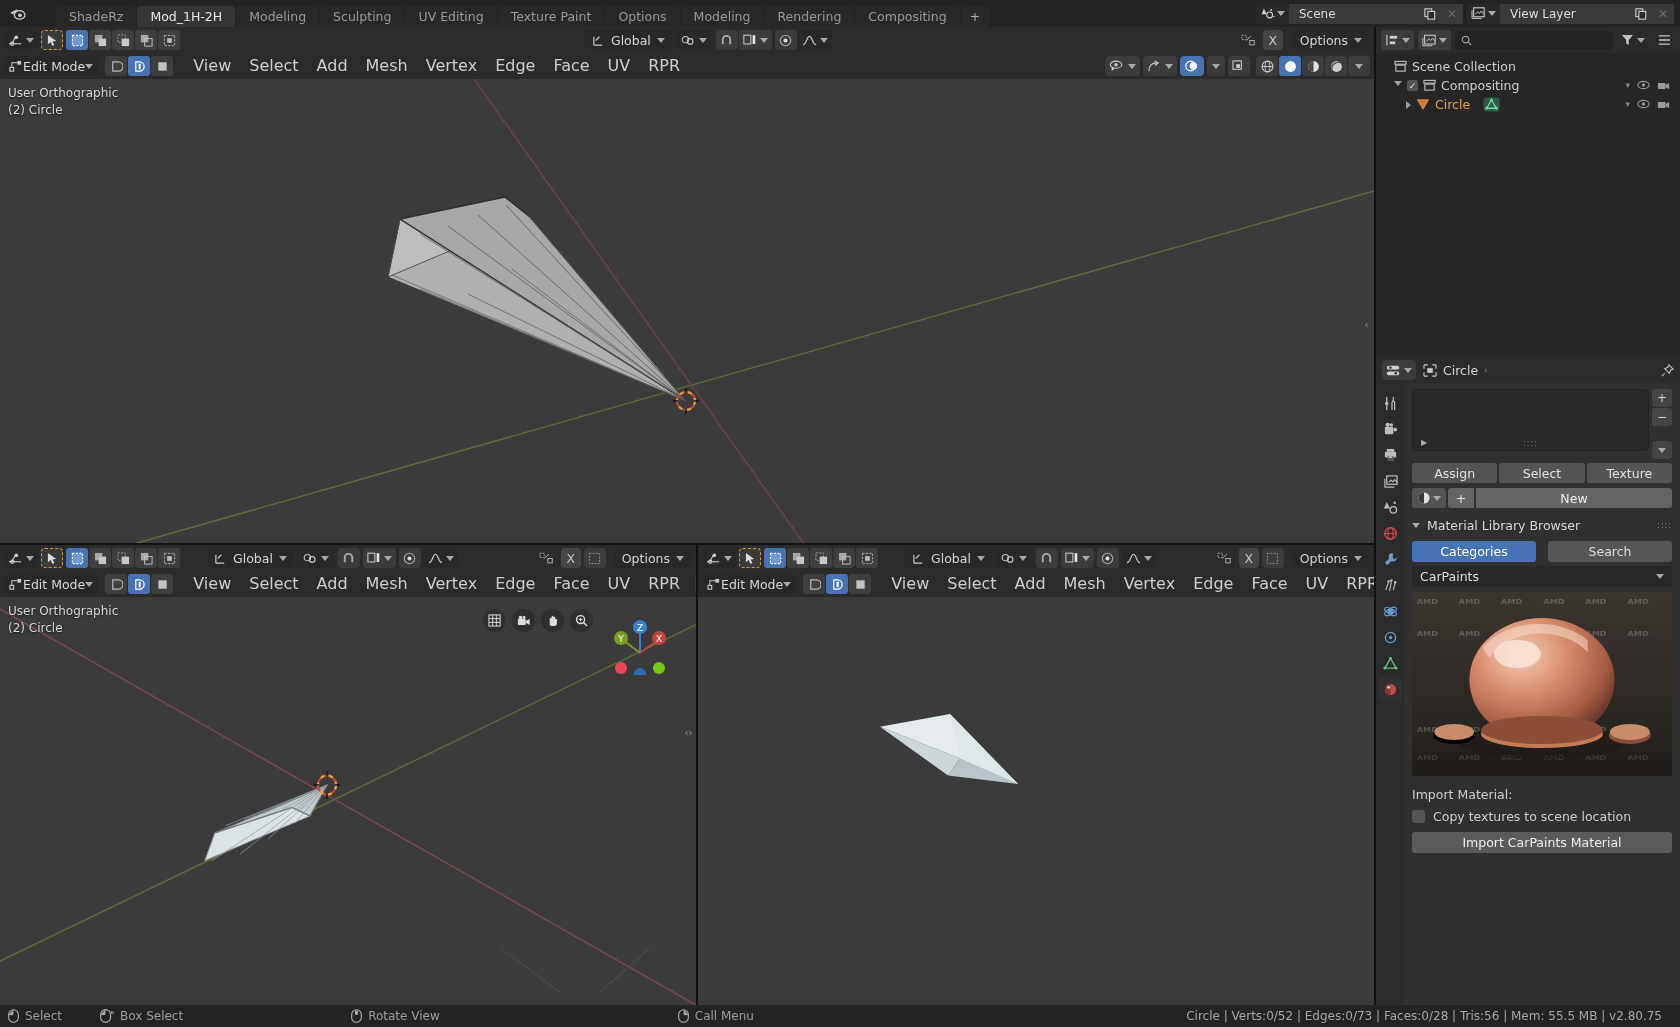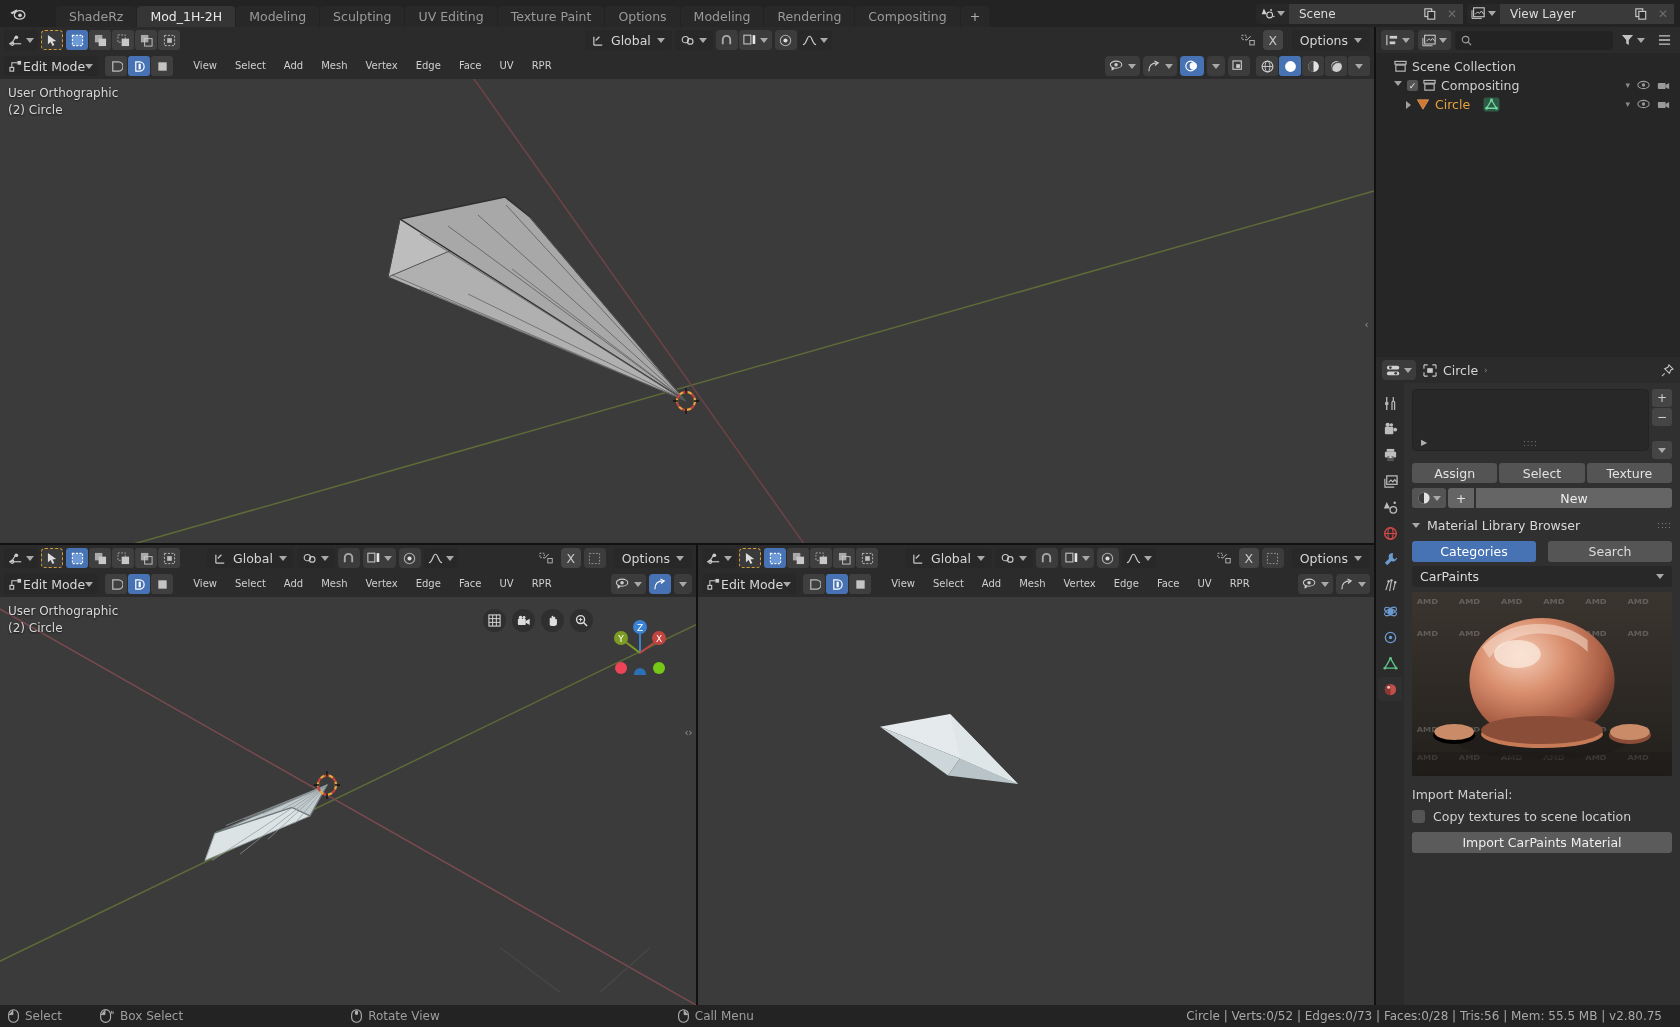--- a/index.html
+++ b/index.html
@@ -36,21 +36,21 @@
 
   
   .hdr{ height:26px; background:#2b2b2b; display:flex; align-items:center; gap:3px; padding:0 4px; flex:0 0 26px; overflow:hidden; white-space:nowrap; }
   .hdr2{ height:26px; background:#2b2b2b; display:flex; align-items:center; gap:3px; padding:0 4px; flex:0 0 26px; overflow:hidden; white-space:nowrap;}
   .grp{ display:flex; align-items:center; background:#282828; border-radius:4px; height:20px; }
   .btn{ height:20px; min-width:22px; display:flex; align-items:center; justify-content:center; background:#282828; border-radius:4px; color:#c6c6c6; padding:0 4px; }
   .btn.on{ background:#4772b3; color:#fff; }
   .tool{ width:22px; height:20px; display:flex; align-items:center; justify-content:center; background:#3f3f3f; border-radius:3px; }
   .tool.on{ background:#4772b3; }
   .seg{ display:flex; gap:1px; }
-  .mlabel{ padding:0 9px; height:20px; line-height:20px; color:#cfcfcf; font-size:10px; border-radius:4px; }
+  .mlabel{ padding:0 9px; height:20px; line-height:20px; color:#cfcfcf; font-size:16px; border-radius:4px; }
   .modebox{ display:flex; align-items:center; background:#282828; border-radius:4px; height:20px; padding:0 5px; }
   .modebox .t{ font-size:12.5px; color:#d8d8d8; }
   .chev{ display:inline-block; width:0;height:0;border-left:4px solid transparent;border-right:4px solid transparent;border-top:5px solid #a9a9a9; }
   .spacer{ flex:1; }
 
   
   .vp{ position:relative; flex:1; overflow:hidden; background:#3b3b3b; }
   .vp .ovl{ position:absolute; left:8px; top:6px; font-size:12px; color:#d8d8d8; line-height:17px; text-shadow:0 1px 2px rgba(0,0,0,.6); pointer-events:none;}
   .vpsvg{ position:absolute; inset:0; width:100%; height:100%; }
 

